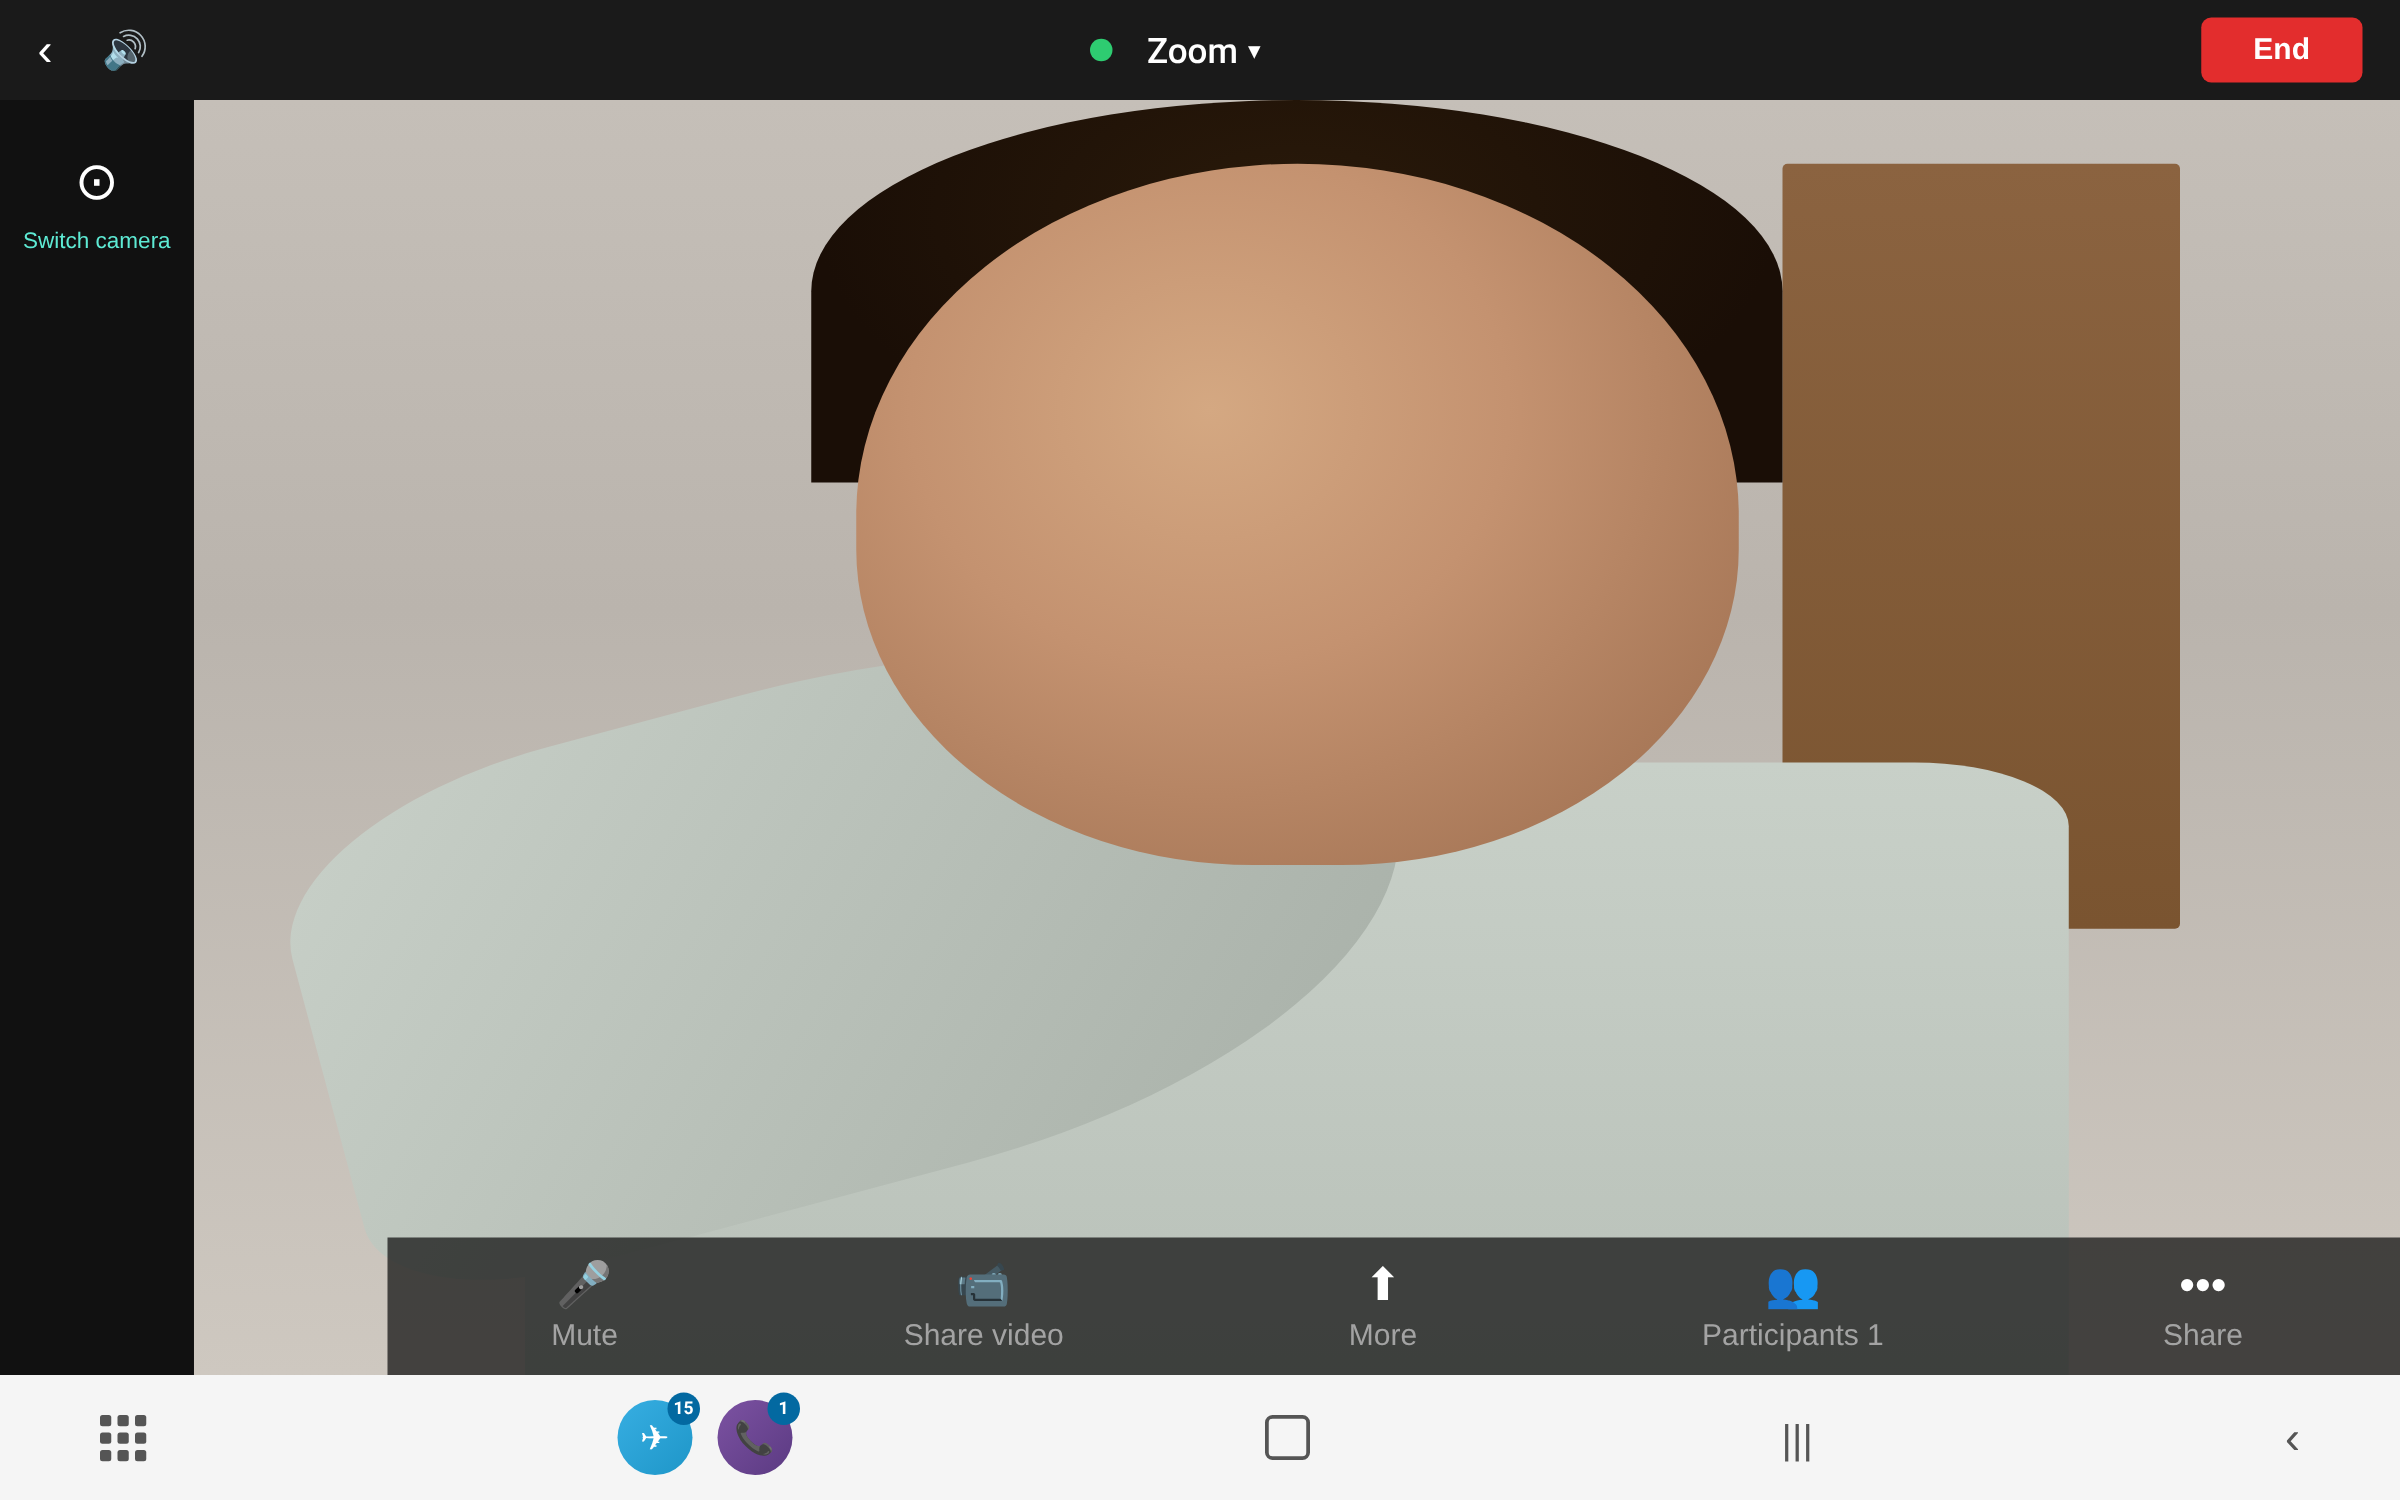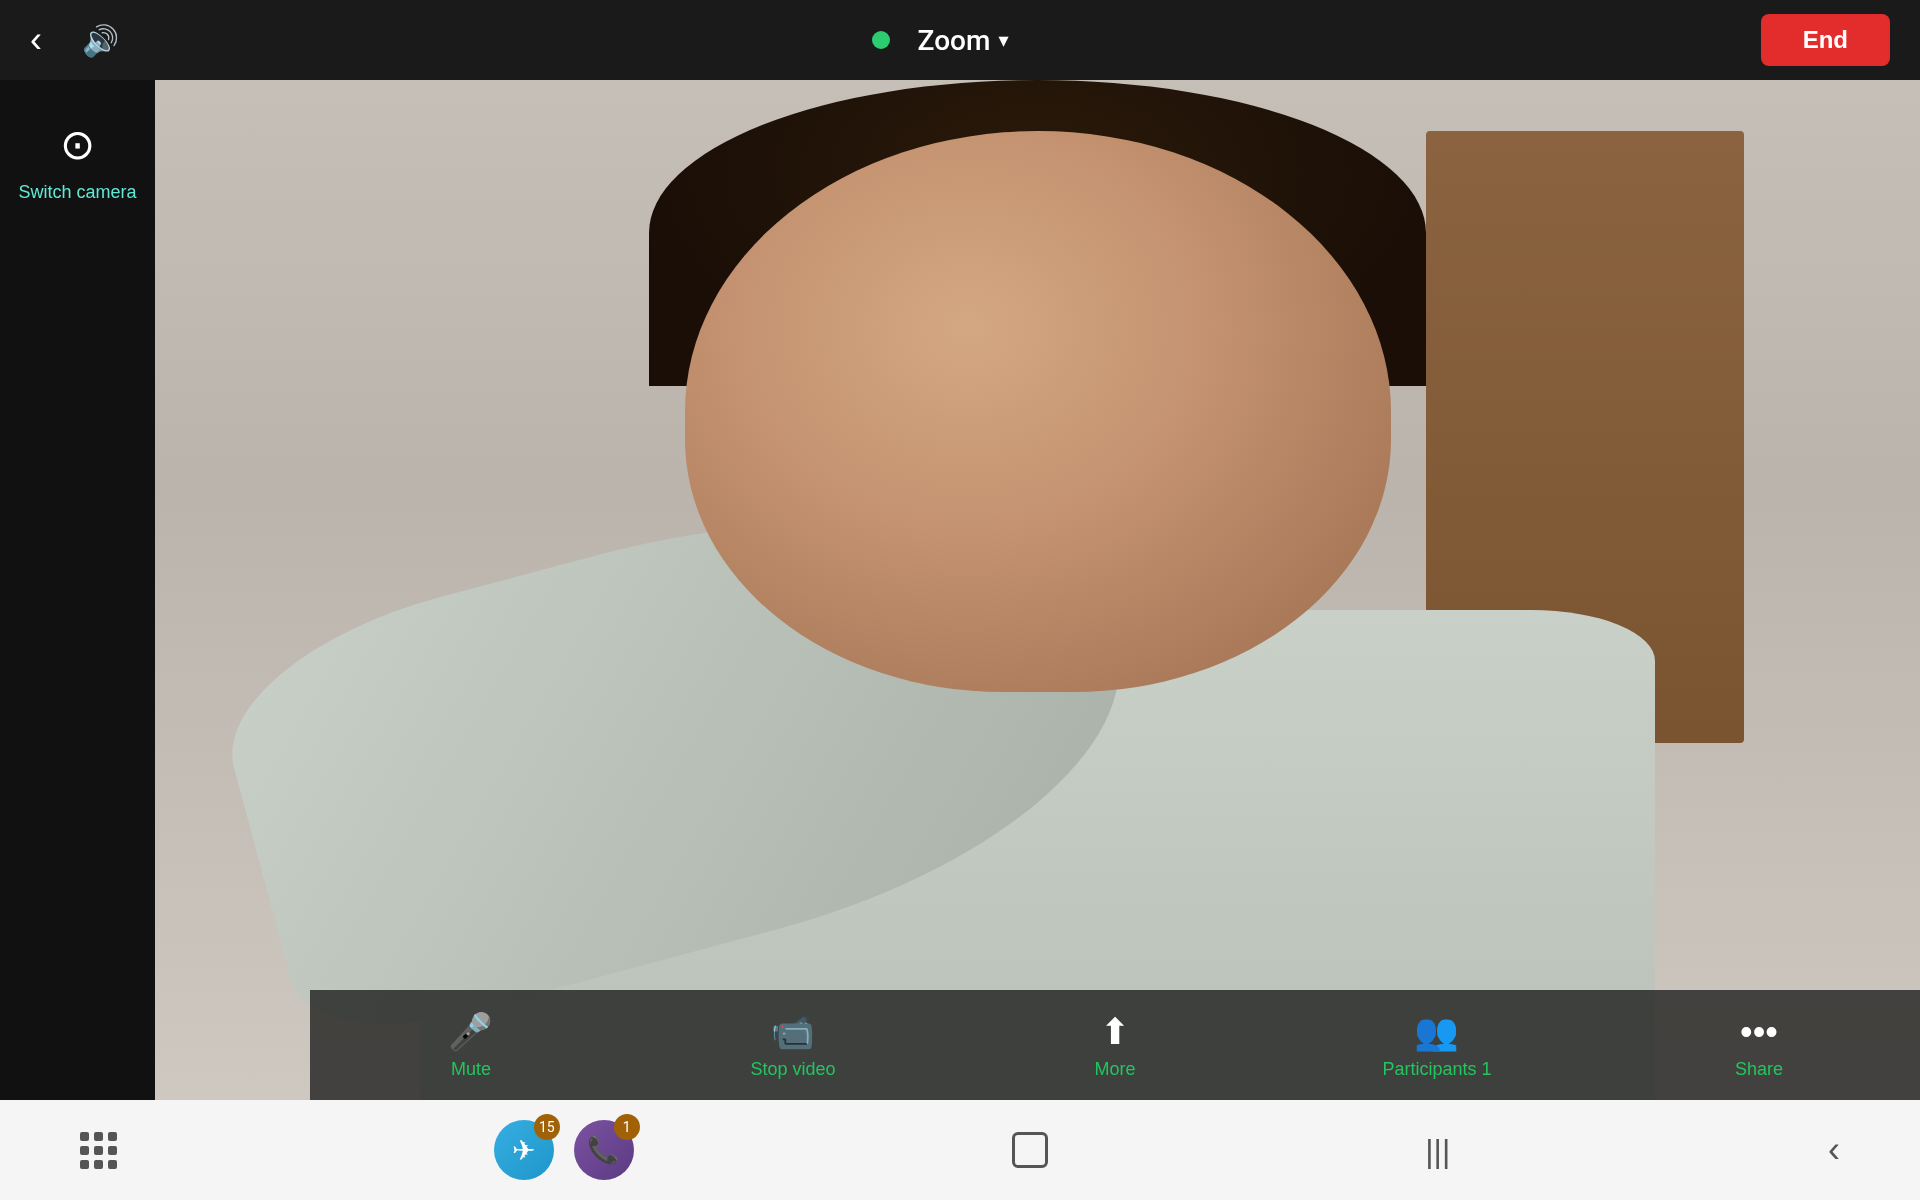--- a/index.html
+++ b/index.html
@@ -218,22 +218,22 @@
       color: #fff;
       min-width: 120px;
     }
 
     .ctrl-icon {
       font-size: 36px;
       color: #fff;
     }
 
     .ctrl-label {
-      font-size: 18px;
-      color: #22c55e;
+      font-size: 24px;
+      color: #a3a3a3;
       font-weight: 400;
     }
 
     
     .android-nav {
       position: absolute;
       bottom: 0;
       left: 0;
       right: 0;
       height: 100px;
@@ -307,27 +307,27 @@
     }
 
     .viber-icon {
       background: linear-gradient(135deg, #7c52a2, #5b3a82);
     }
 
     .badge {
       position: absolute;
       top: -6px;
       right: -6px;
-      background: #a16207;
+      background: #0369a1;
       color: #fff;
       border-radius: 50%;
       width: 26px;
       height: 26px;
       font-size: 14px;
-      font-weight: 400;
+      font-weight: 700;
       display: flex;
       align-items: center;
       justify-content: center;
     }
 
     
     .video-bottom-overlay {
       position: absolute;
       bottom: 0;
       left: 155px;
@@ -381,21 +381,21 @@
     <div class="face"></div>
   </div>
 
   <div class="video-bottom-overlay">
     <button class="control-btn">
       <span class="ctrl-icon">🎤</span>
       <span class="ctrl-label">Mute</span>
     </button>
     <button class="control-btn">
       <span class="ctrl-icon">📹</span>
-      <span class="ctrl-label">Stop video</span>
+      <span class="ctrl-label">Share video</span>
     </button>
     <button class="control-btn">
       <span class="ctrl-icon">⬆</span>
       <span class="ctrl-label">More</span>
     </button>
     <button class="control-btn">
       <span class="ctrl-icon">👥</span>
       <span class="ctrl-label">
         <span>Participants</span> <span>1</span>
       </span>

